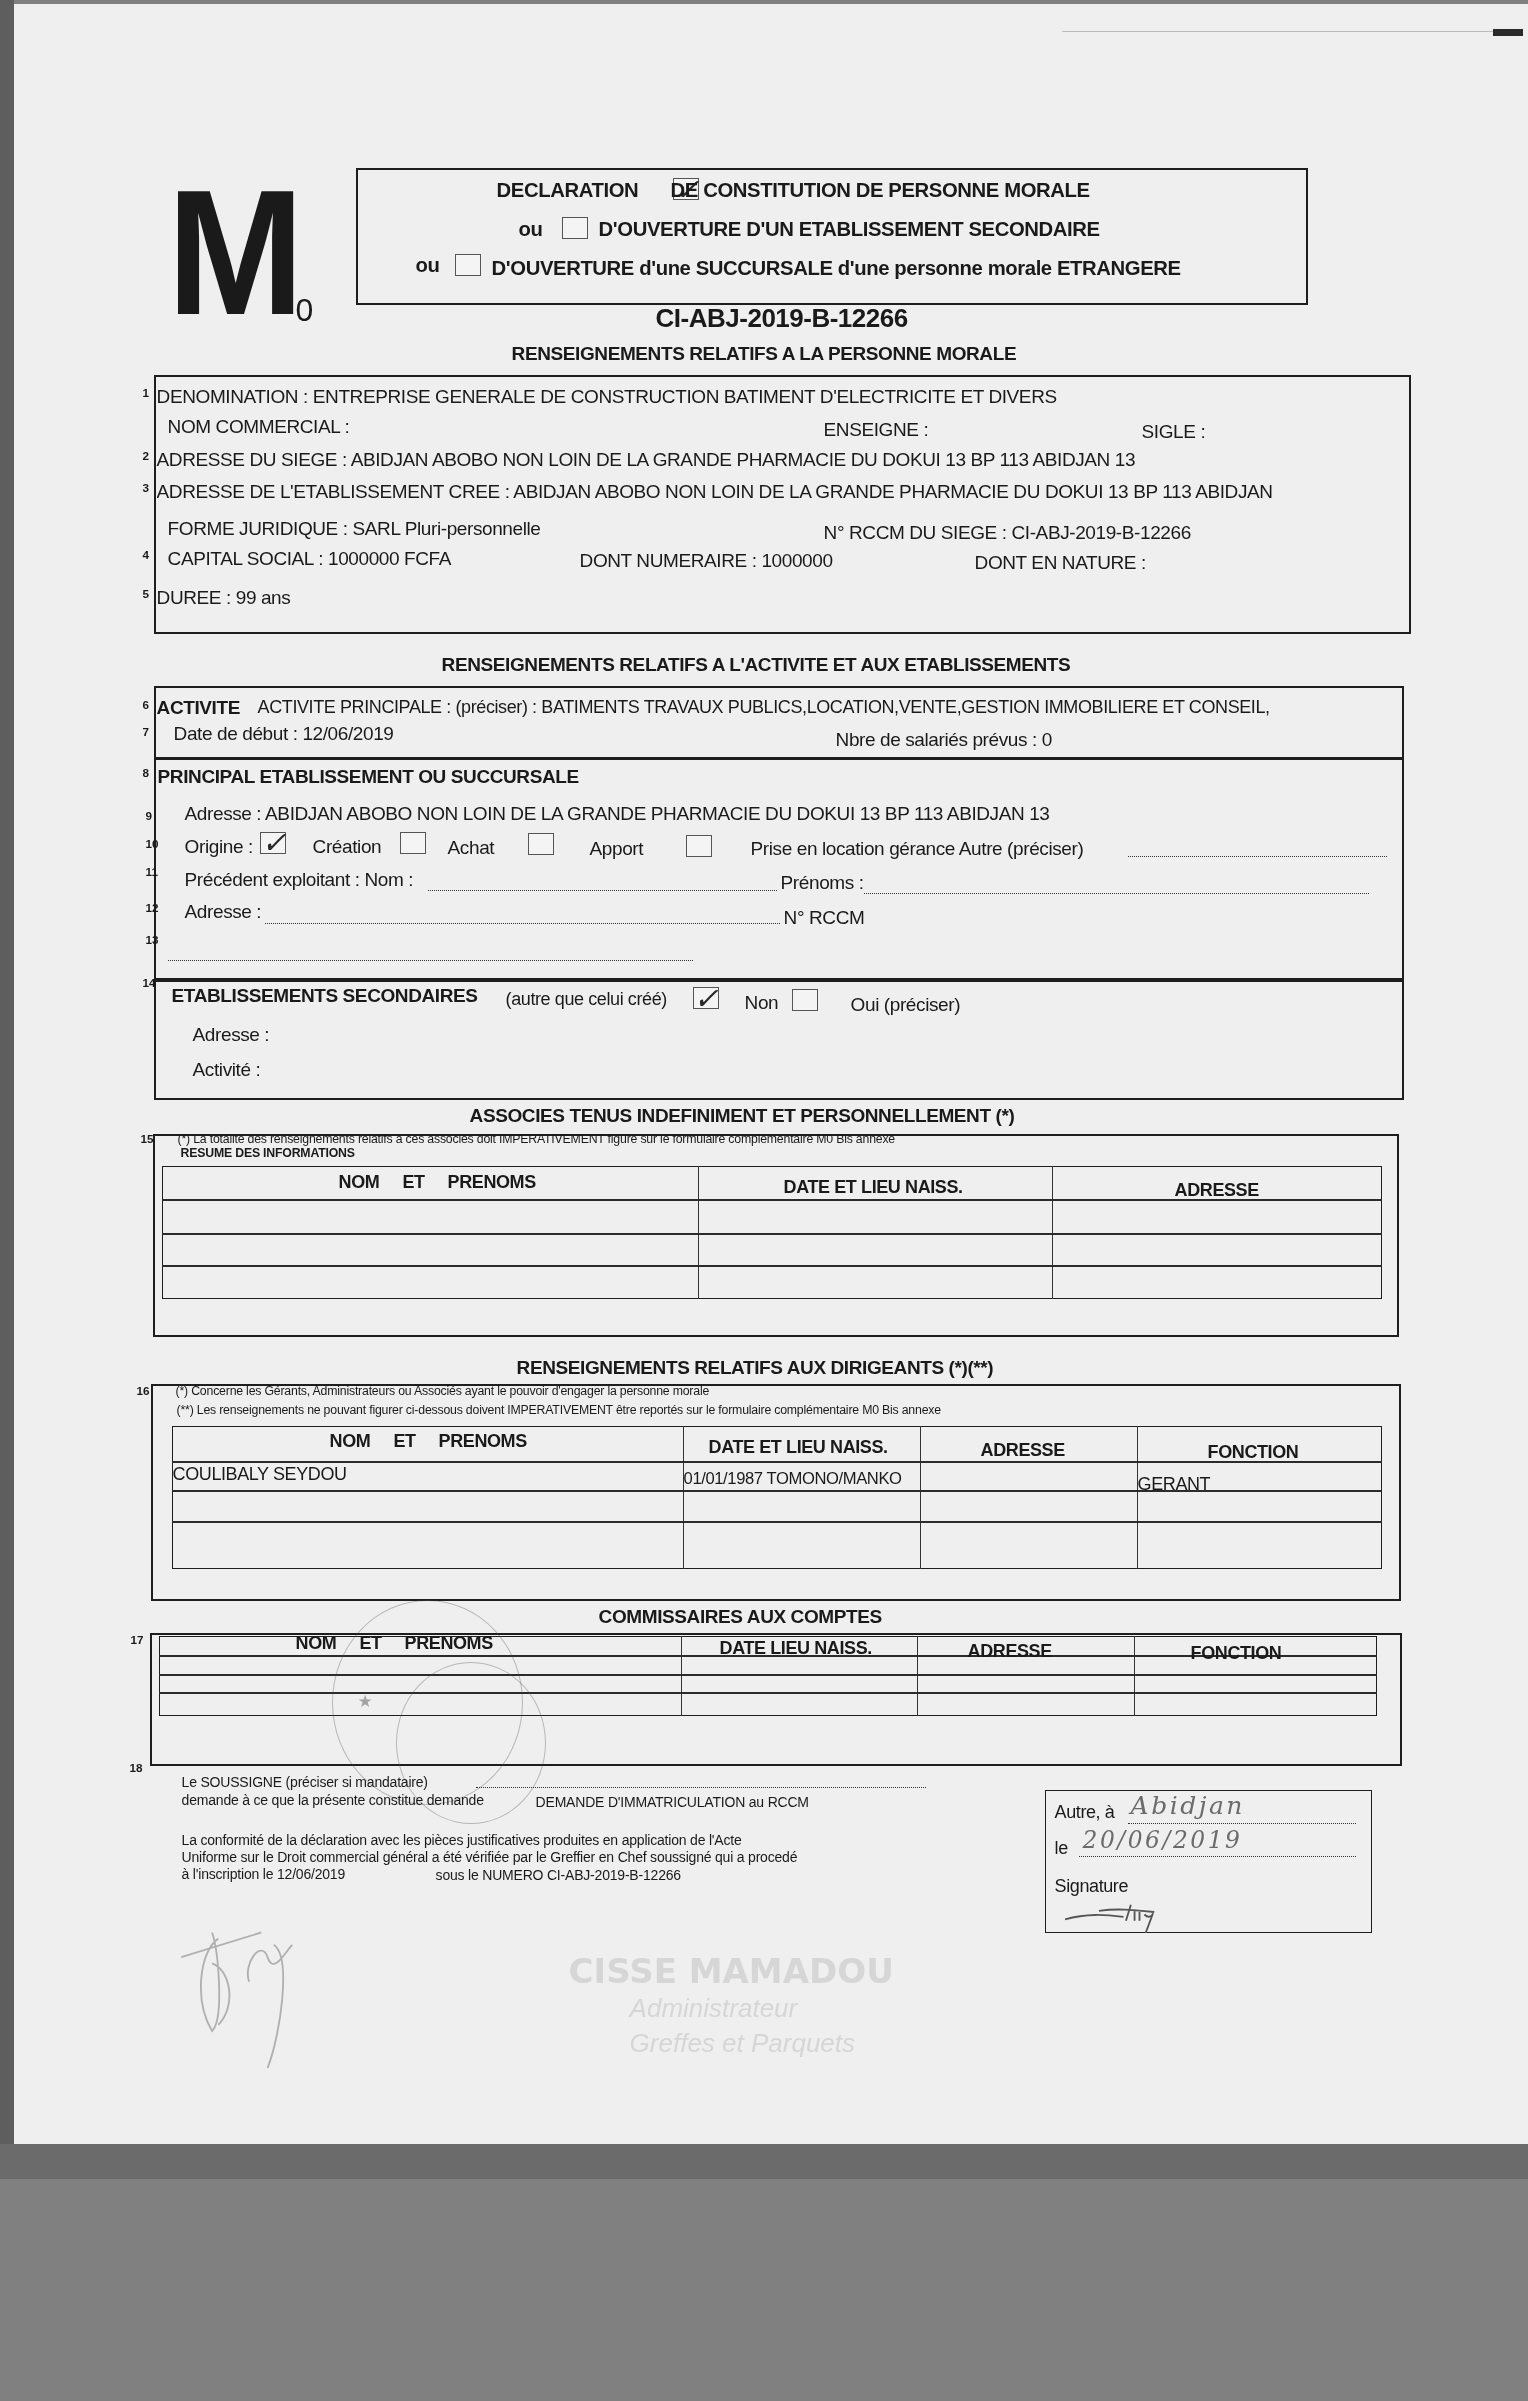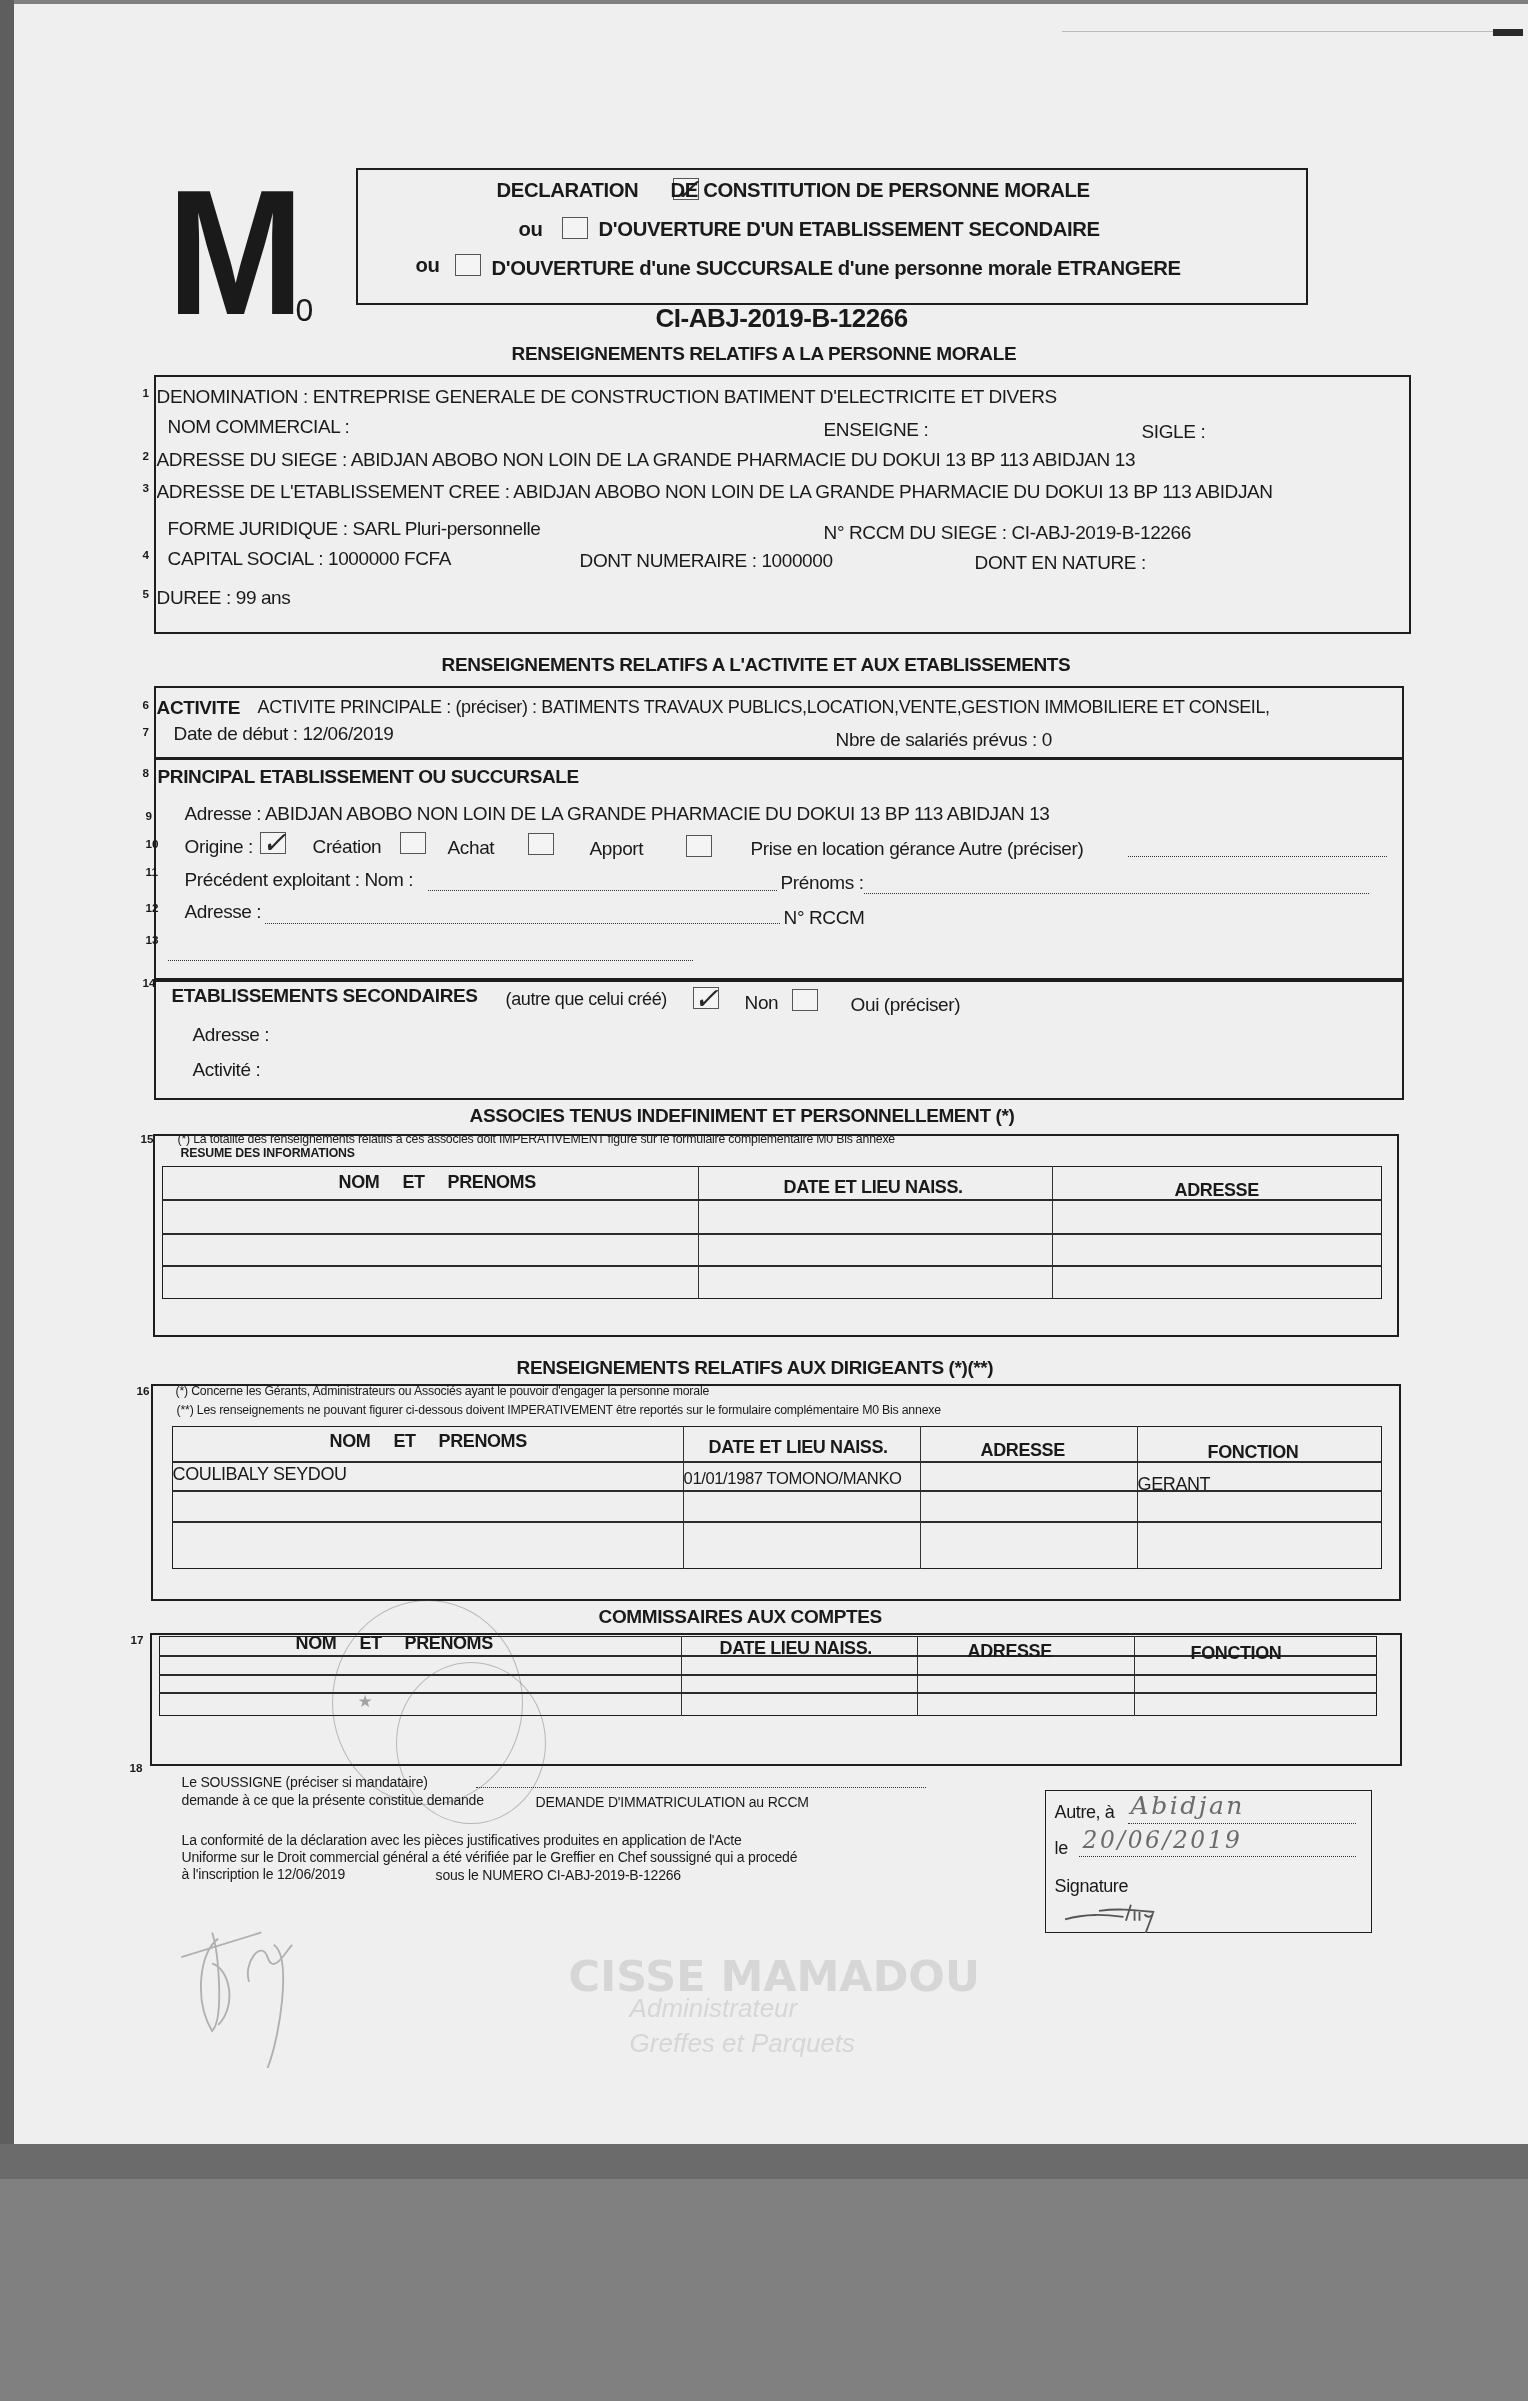--- a/index.html
+++ b/index.html
@@ -235,20 +235,20 @@
   <div class="t" style="left:1041px; top:1872px; font-size:18px;">Signature</div>
   <svg class="abs" style="left:1048px; top:1892px;" width="123" height="37" viewBox="0 0 200 60">
     <path d="M5 38 C 40 28, 70 30, 100 34 M 60 24 C 90 20, 110 22, 150 26 M 112 14 L 104 40 M 118 22 L 118 40 M 126 26 L 126 40 M 134 30 C 140 36, 146 34, 148 28 L 136 60" stroke="#555" stroke-width="3" fill="none"></path>
   </svg>
 
   <svg class="abs" style="left:161px; top:1910px;" width="259" height="154" viewBox="0 0 420 250">
     <path d="M10 70 L 140 30 M 70 40 C 40 60, 30 140, 60 190 C 80 170, 70 60, 60 30 M 60 80 C 90 90, 100 150, 70 180 M 120 110 C 110 80, 140 40, 150 70 C 160 100, 180 60, 190 50 M 160 50 C 190 70, 170 200, 150 250" stroke="#b0b0b0" stroke-width="3" fill="none"></path>
   </svg>
 
   <div>
-    <div class="faint" style="left:555px; top:1947px; font-size:43px; font-family:'DejaVu Sans', sans-serif; font-weight:bold;">CISSE MAMADOU</div>
+    <div class="faint" style="left:555px; top:1947px; font-size:34px; font-family:'DejaVu Sans', sans-serif; font-weight:bold;">CISSE MAMADOU</div>
     <div class="faint" style="left:616px; top:1989px; font-size:26px; font-style:italic;">Administrateur</div>
     <div class="faint" style="left:616px; top:2024px; font-size:26px; font-style:italic;">Greffes et Parquets</div>
   </div>
 </div>
 
 <div class="darkband"></div>
 
 
 </body></html>

